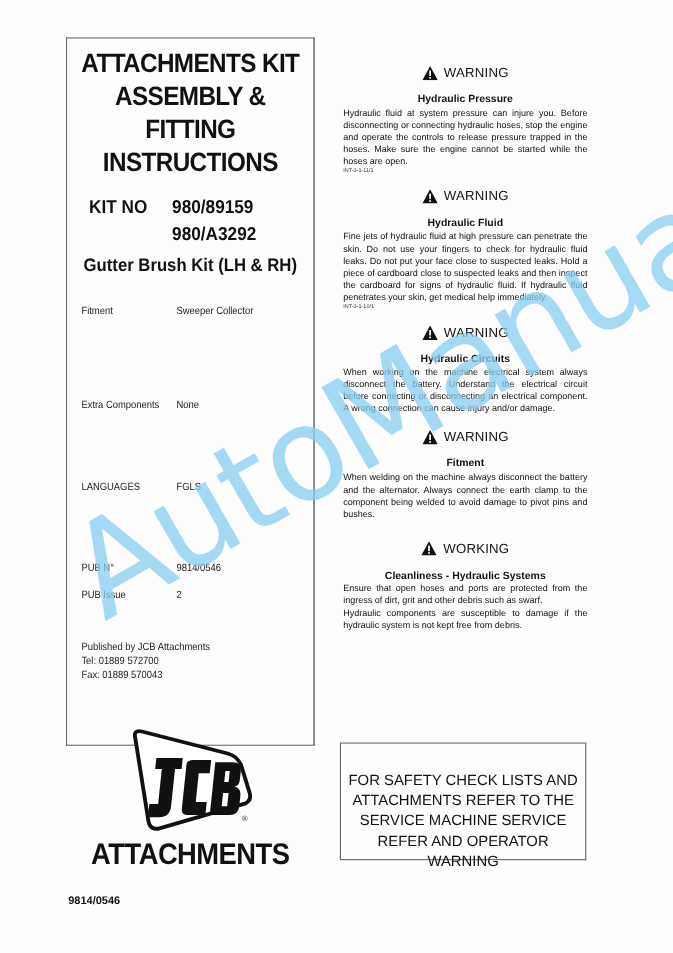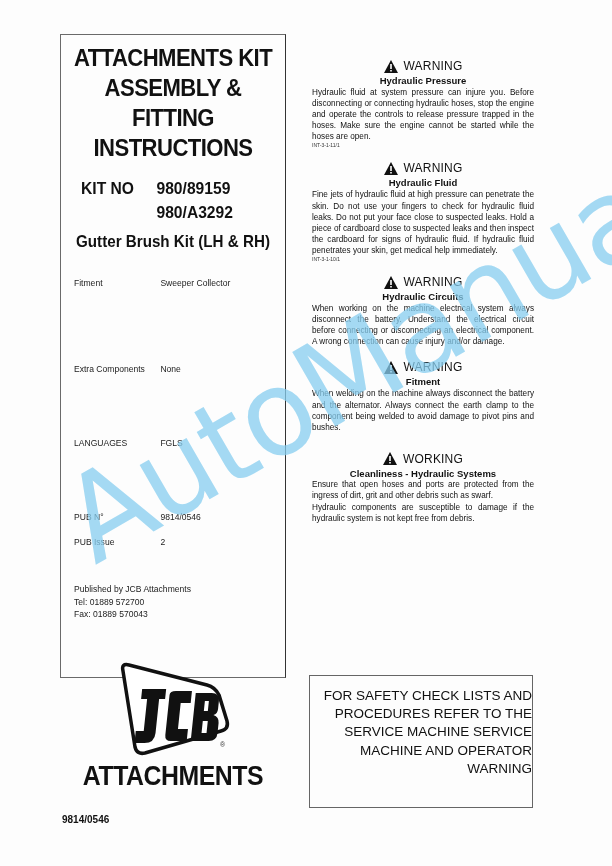--- a/index.html
+++ b/index.html
@@ -37,29 +37,29 @@
     font-weight: bold; font-size: 27px; letter-spacing: -0.5px; transform: scaleX(0.92);
   }
   .footer-pub { position: absolute; left: 62px; top: 814px; font-weight: bold; font-size: 10px; }
 
   .right-col { position: absolute; left: 312px; top: 58px; width: 222px; }
   .notice { margin-bottom: 12px; }
   .notice-head {
     text-align: center; font-weight: normal; font-size: 12px; letter-spacing: 0.2px;
     display: flex; align-items: center; justify-content: center; gap: 6px; height: 16px;
   }
-  .notice-sub { text-align: center; font-weight: bold; font-size: 9.5px; margin-top: 1px; }
+  .notice-sub { text-align: center; font-weight: bold; font-size: 9.5px; margin-top: 11px; }
   .notice-body { font-weight: normal; font-size: 8.2px; line-height: 11.1px; text-align: justify; margin-top: 1px; }
   .notice-ref { font-size: 5px; color: #333; margin-top: 0px; }
   .tri { width: 14px; height: 13px; }
 
   .safety-box {
-    position: absolute; left: 309px; top: 675px; width: 224px; height: 133px;
-    border: 1px solid #666; box-sizing: border-box; text-align: right;
-    font-size: 13.5px; line-height: 18.2px; padding-top: 11px; color: #111;
+    position: absolute; left: 309px; top: 675px; width: 224px; height: 107px;
+    border: 1px solid #666; box-sizing: border-box; text-align: center;
+    font-size: 13.5px; line-height: 18.2px; padding-top: 25px; color: #111;
     transform-origin: center;
   }
   .watermark {
     position: absolute; left: 40px; top: 470px; font-size: 118px; font-weight: bold;
     color: #87cef0; opacity: 0.75; transform: rotate(-30deg); transform-origin: left top;
     white-space: nowrap; pointer-events: none; letter-spacing: -2px;
     font-family: "DejaVu Sans", sans-serif; font-weight: normal;
   }
 </style>
 </head>
@@ -182,19 +182,19 @@
       <span>WORKING</span>
     </div>
     <div class="notice-sub">Cleanliness - Hydraulic Systems</div>
     <div class="notice-body" style="margin-top:0;">Ensure that open hoses and ports are protected from the ingress of dirt, grit and other debris such as swarf.</div>
     <div class="notice-body">Hydraulic components are susceptible to damage if the hydraulic system is not kept free from debris.</div>
   </div>
 </div>
 
 <div class="safety-box">
   <div>FOR SAFETY CHECK LISTS AND</div>
-  <div>PROCEDURES REFER TO THE</div>
+  <div>ATTACHMENTS REFER TO THE</div>
   <div>SERVICE MACHINE SERVICE</div>
-  <div>MACHINE AND OPERATOR</div>
+  <div>REFER AND OPERATOR</div>
   <div>WARNING</div>
 </div>
 
 <div class="watermark">AutoManual</div>
 
 </body></html>

